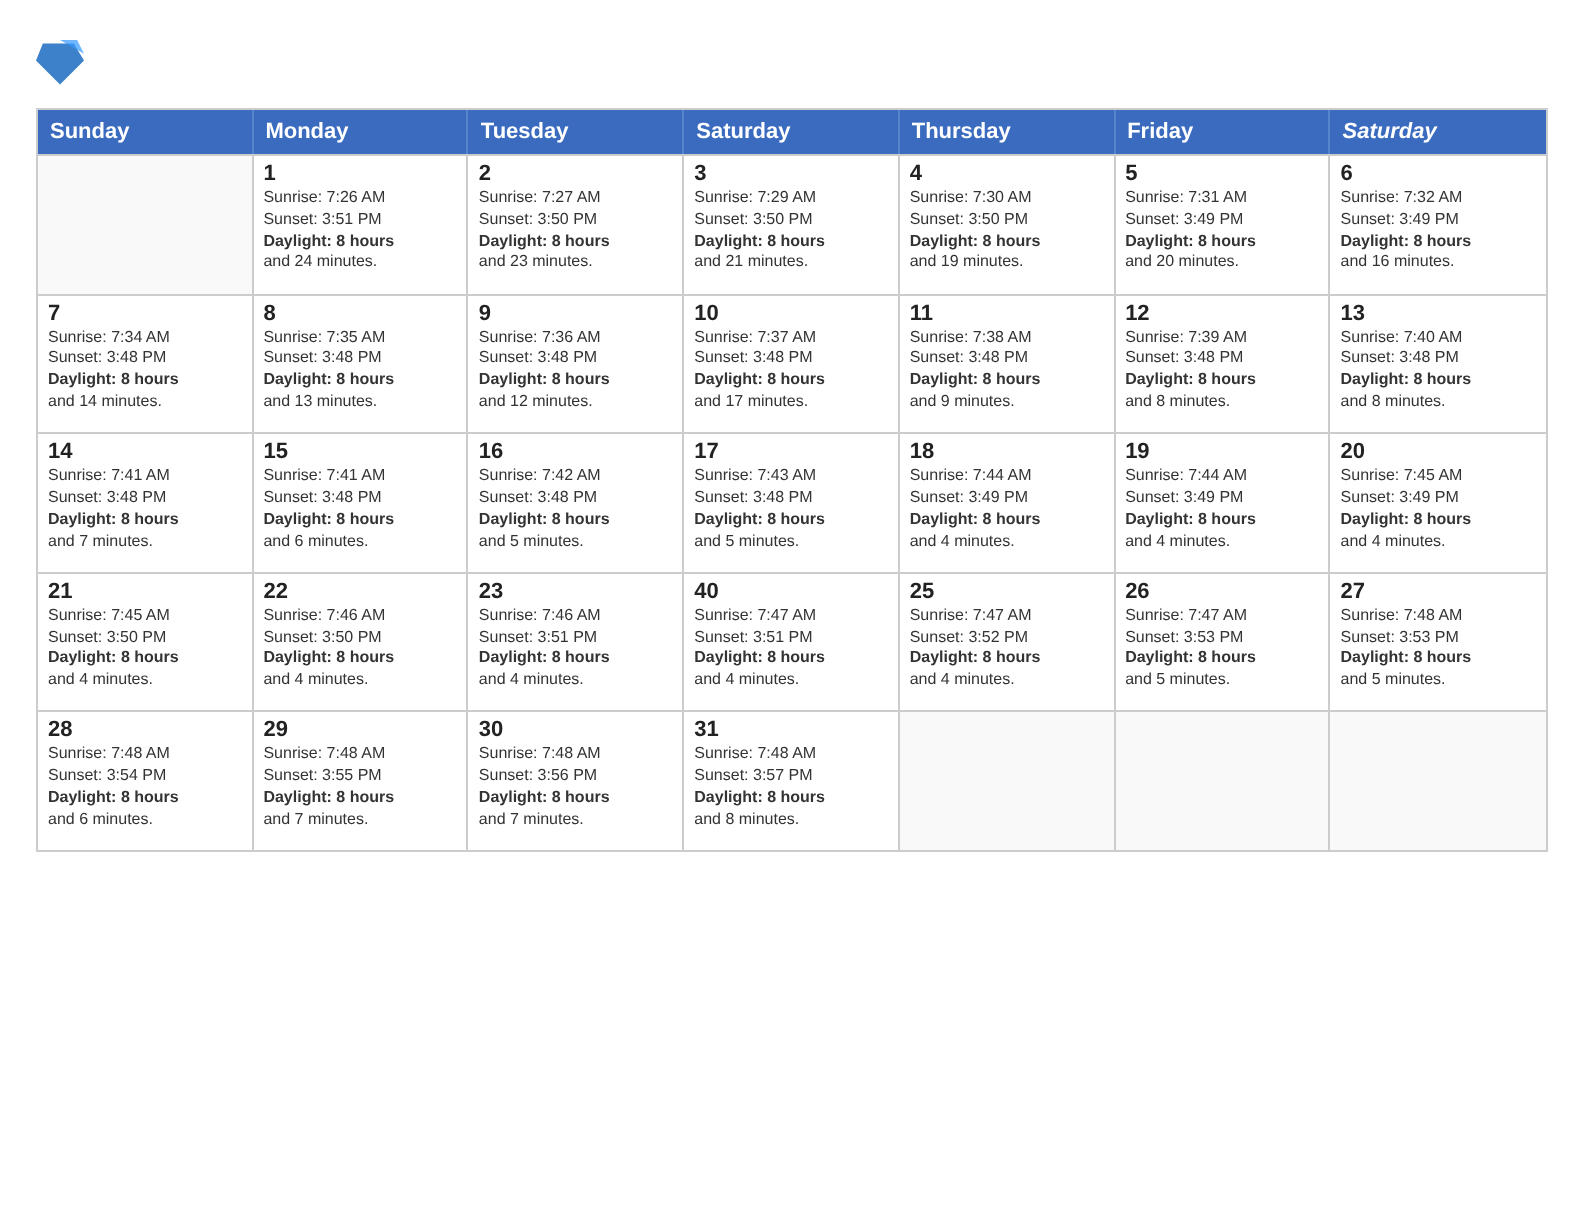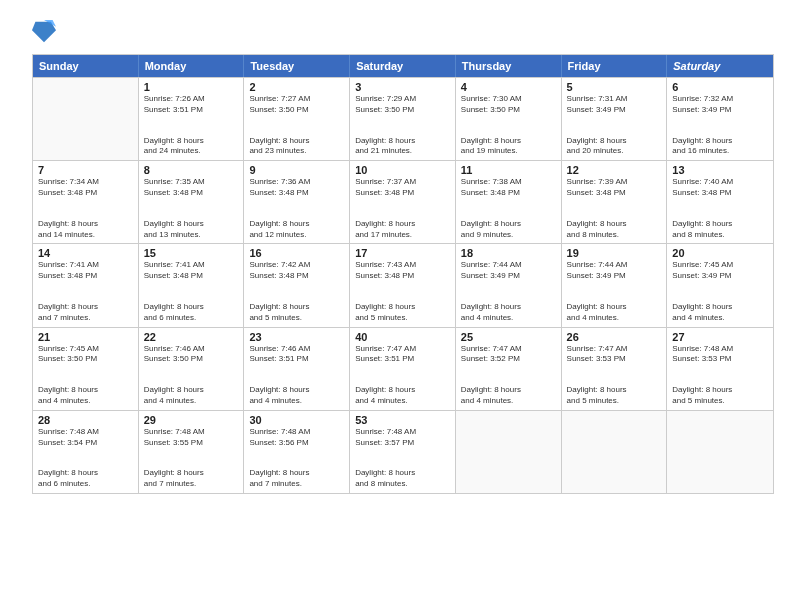--- a/index.html
+++ b/index.html
@@ -6,21 +6,21 @@
     body {
       width: 792px;
       height: 612px;
       font-family: Arial, sans-serif;
       background: #fff;
       overflow: hidden;
     }
     .page {
       width: 792px;
       height: 436px;
-      padding: 18px 18px 10px 32px;
+      padding: 18px 18px 10px 18px;
       display: flex;
       flex-direction: column;
     }
     .header {
       display: flex;
       justify-content: space-between;
       align-items: flex-start;
       margin-bottom: 8px;
     }
     .logo {
@@ -99,22 +99,21 @@
       display: block;
       margin-bottom: 1px;
     }
     .cell-line {
       display: block;
       font-size: 8px;
       line-height: 1.35;
       color: #333;
     }
     .daylight-label {
-      font-weight: normal;
-      margin-top: 20px;
+      font-weight: bold;
     }
   </style>
 </head>
 <body>
 
 <div class="page">
   <div class="header">
     <div class="logo">
       <svg class="logo-icon" viewBox="0 0 28 32" xmlns="http://www.w3.org/2000/svg">
         <polygon points="4,4 22,4 28,14 14,28 0,14" fill="#1a6bbf" opacity="0.85"></polygon>
@@ -356,21 +355,21 @@
             <span class="cell-line">and 7 minutes.</span>
           </div>
           <div class="cal-cell">
             <span class="day-num">30</span>
             <span class="cell-line">Sunrise: 7:48 AM</span>
             <span class="cell-line">Sunset: 3:56 PM</span>
             <span class="cell-line daylight-label">Daylight: 8 hours</span>
             <span class="cell-line">and 7 minutes.</span>
           </div>
           <div class="cal-cell">
-            <span class="day-num">53</span>
+            <span class="day-num">31</span>
             <span class="cell-line">Sunrise: 7:48 AM</span>
             <span class="cell-line">Sunset: 3:57 PM</span>
             <span class="cell-line daylight-label">Daylight: 8 hours</span>
             <span class="cell-line">and 8 minutes.</span>
           </div>
           <div class="cal-cell empty"></div>
           <div class="cal-cell empty"></div>
           <div class="cal-cell empty"></div>
         </div>
       </div>

